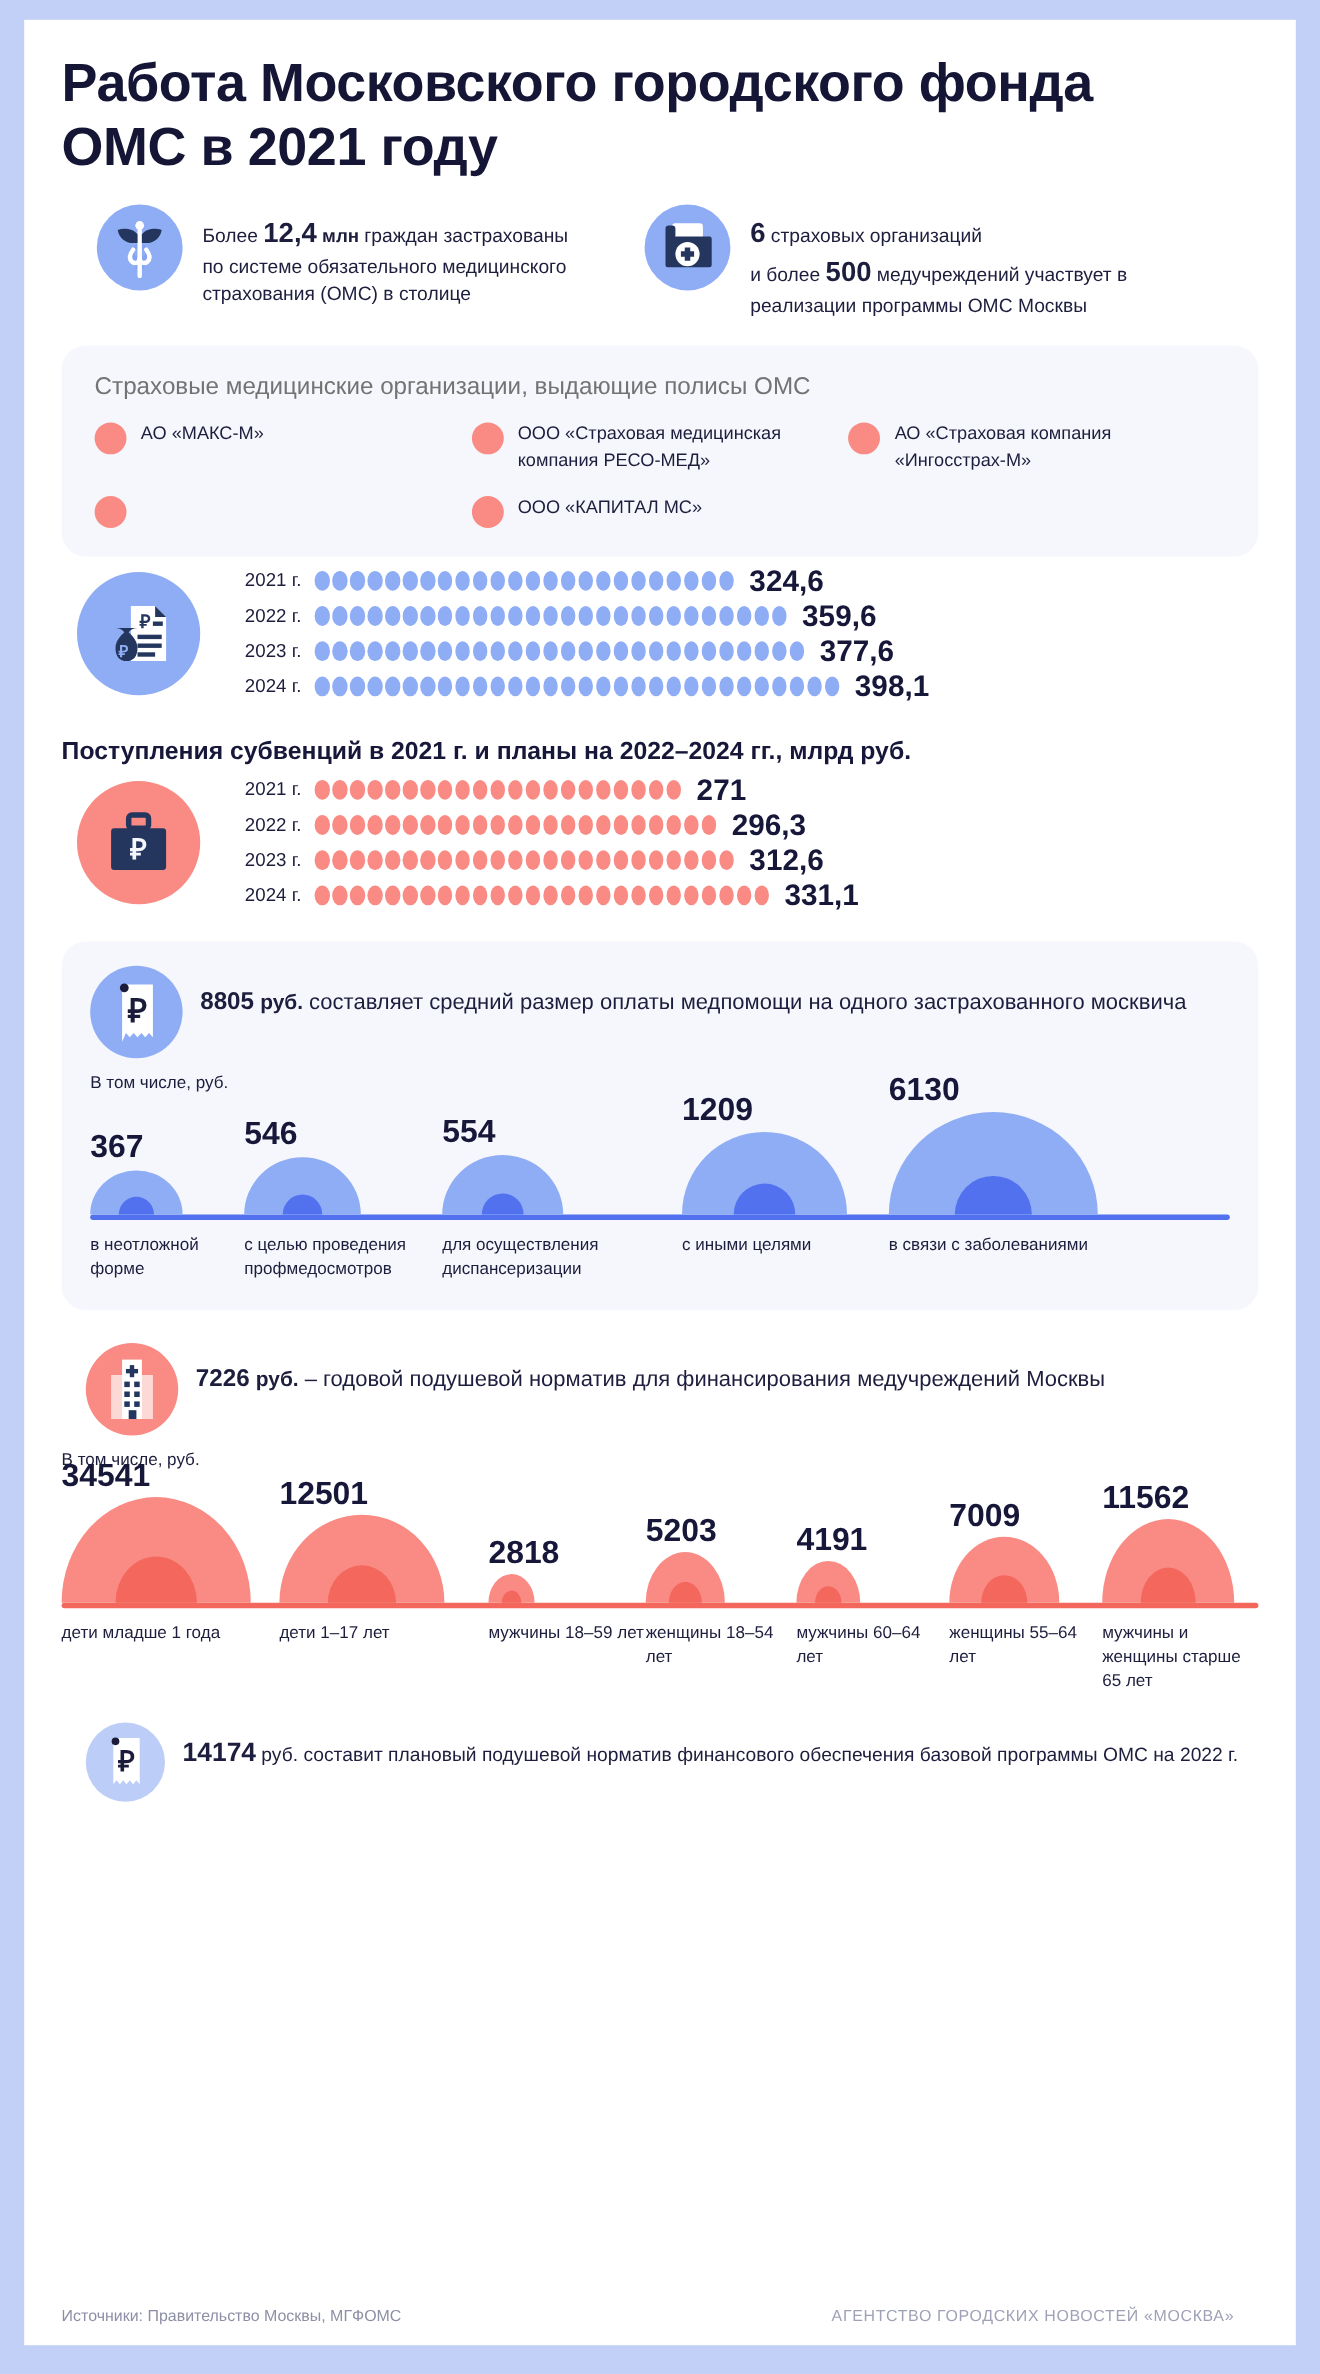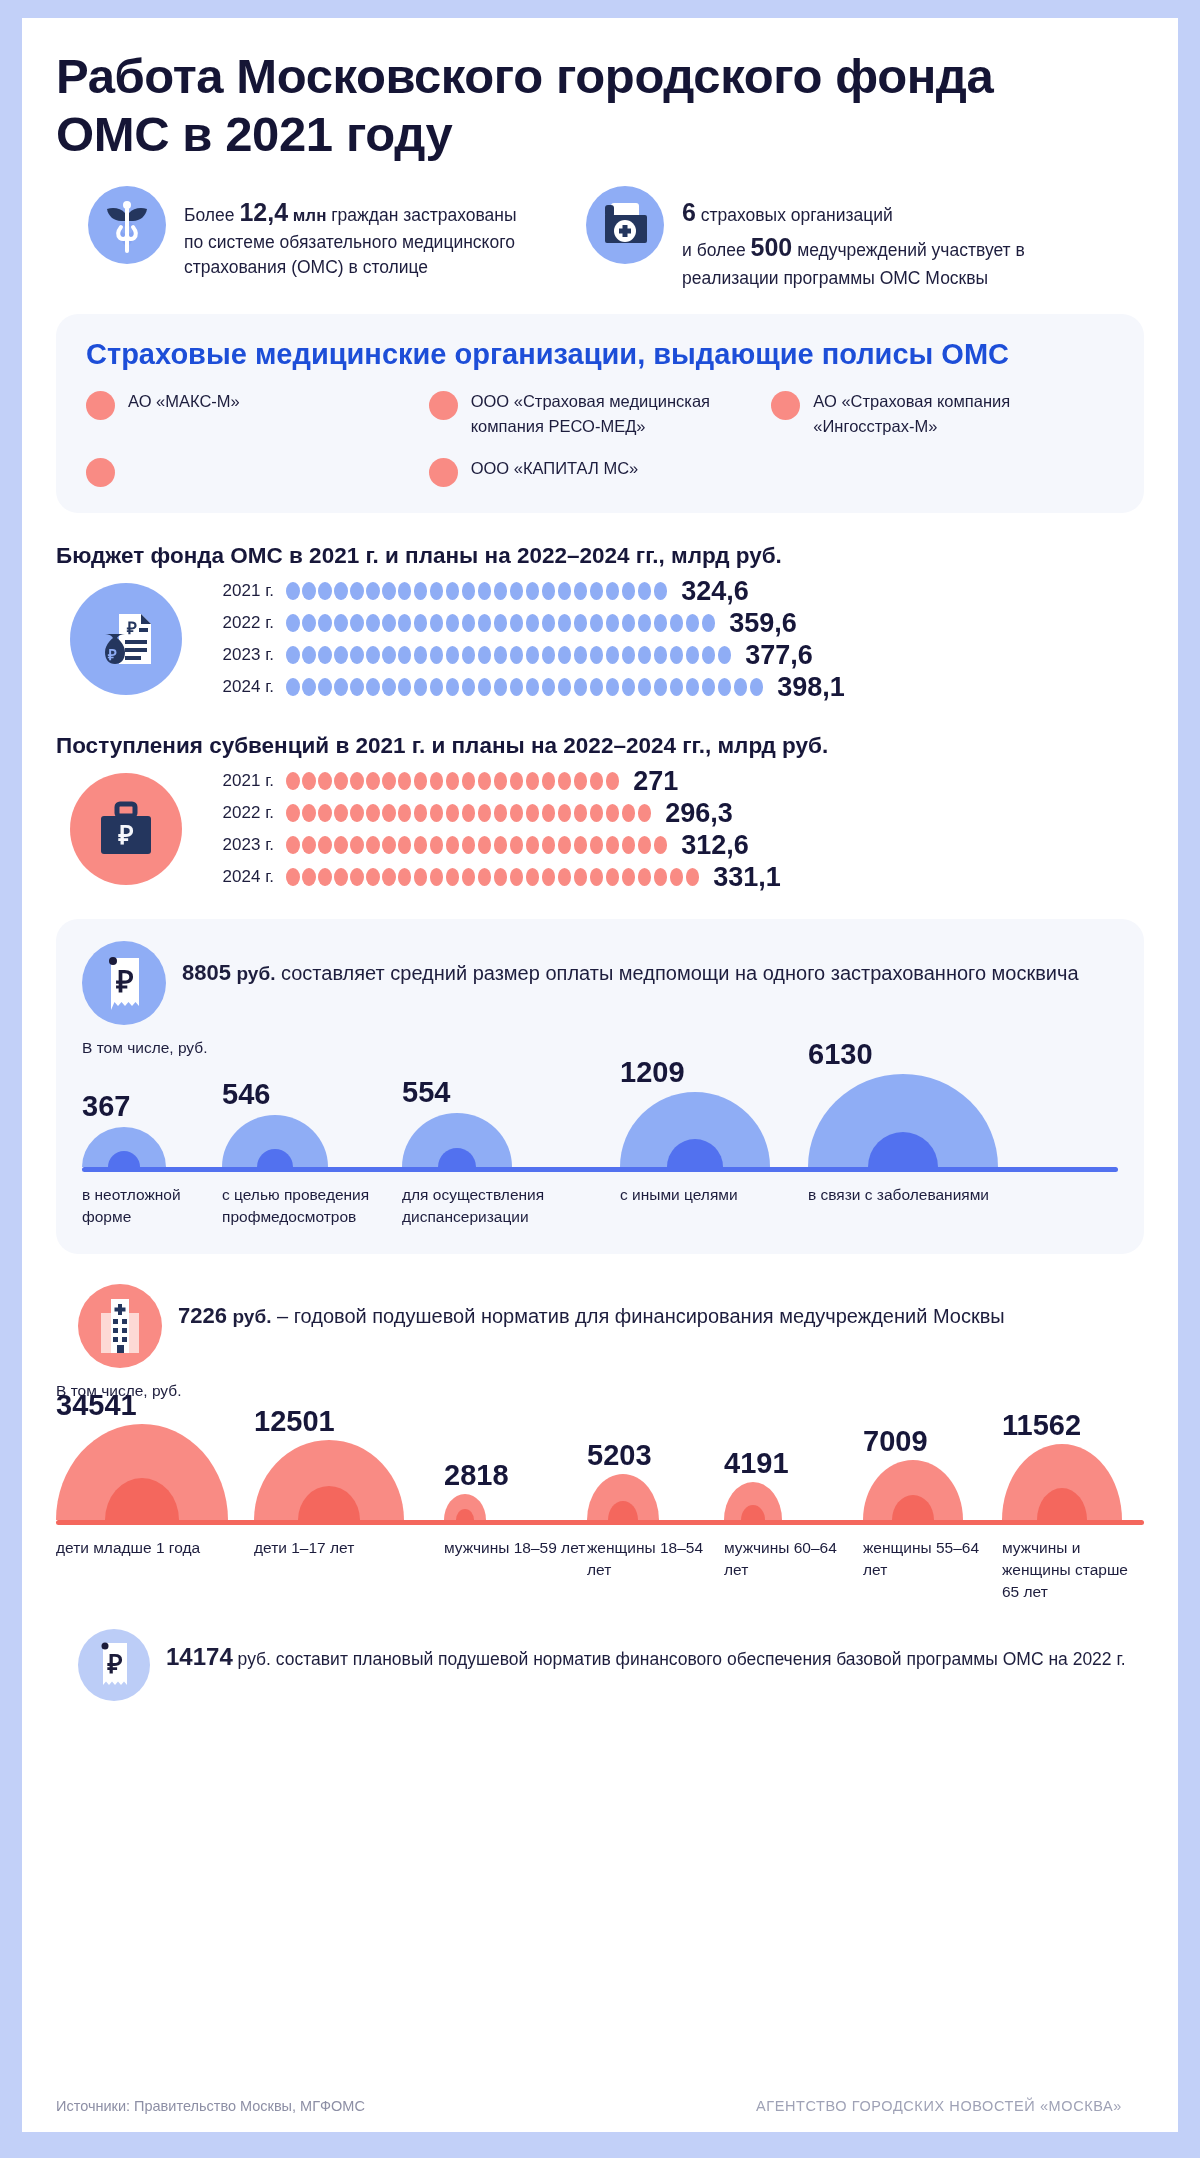--- a/index.html
+++ b/index.html
@@ -63,23 +63,23 @@
   .big3 { font-size: 17px; font-weight: bold; }
 
   
   .card {
     margin-top: 24px;
     background: #f5f7fc;
     border-radius: 22px;
     padding: 24px 30px 26px 30px;
   }
   .card-title {
-    font-size: 29px;
-    font-weight: bold;
-    color: #1d4ed8;
+    font-size: 22px;
+    font-weight: normal;
+    color: #737373;
     margin-bottom: 18px;
   }
   .insurer-grid {
     display: grid;
     grid-template-columns: 1fr 1fr 1fr;
     row-gap: 18px;
   }
   .insurer {
     display: flex;
     gap: 13px;
@@ -356,21 +356,20 @@
         <div class="insurer">
           <span class="dot-pink"></span>
         </div>
         <div class="insurer">
           <span class="dot-pink"></span>
           <span class="insurer-name">ООО «КАПИТАЛ МС»</span>
         </div>
       </div>
     </div>
 
-    <div class="sec-title">Бюджет фонда ОМС в 2021 г. и планы на 2022–2024 гг., млрд руб.</div>
     <div class="dotblock">
       <div class="dotblock-icon blue">
         <svg class="ic" width="74" height="74" viewBox="0 0 74 74">
           <path d="M30 12h22l10 10v40H30z" fill="#fff"></path>
           <path d="M52 12l10 10H52z" fill="#24365e"></path>
           <text x="38" y="32" font-family="Liberation Sans, sans-serif" font-size="17" font-weight="bold" fill="#24365e">₽</text>
           <rect x="50" y="26" width="9" height="4" fill="#24365e"></rect>
           <rect x="36" y="38" width="22" height="4" fill="#24365e"></rect>
           <rect x="36" y="46" width="22" height="4" fill="#24365e"></rect>
           <rect x="36" y="54" width="16" height="4" fill="#24365e"></rect>

